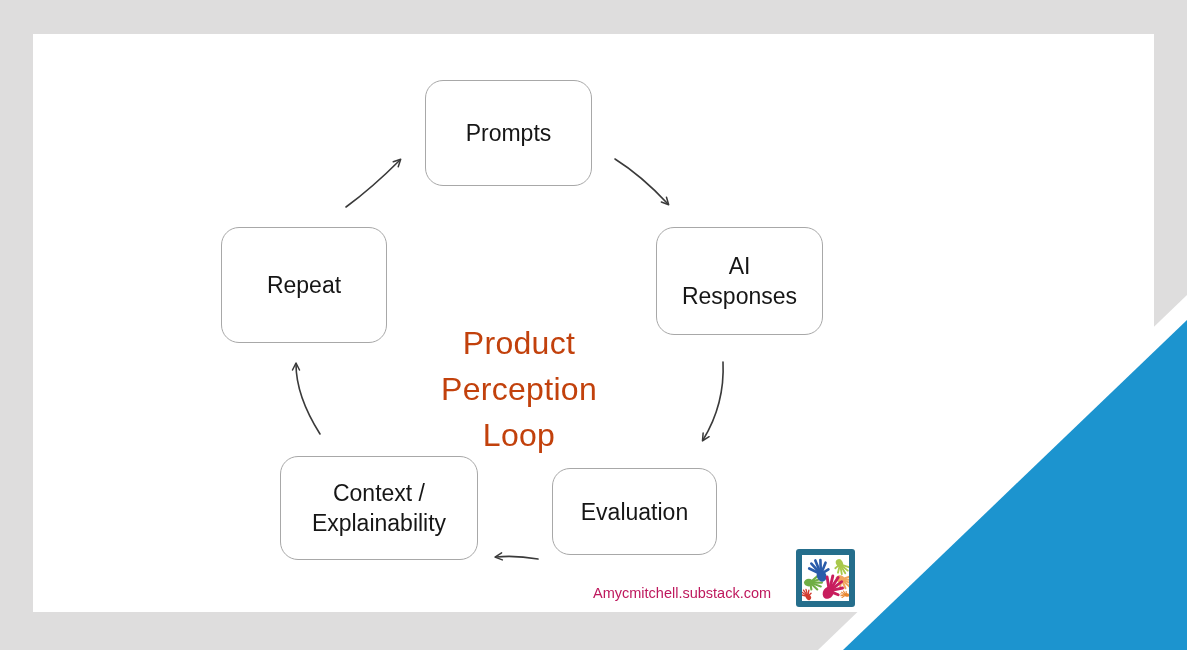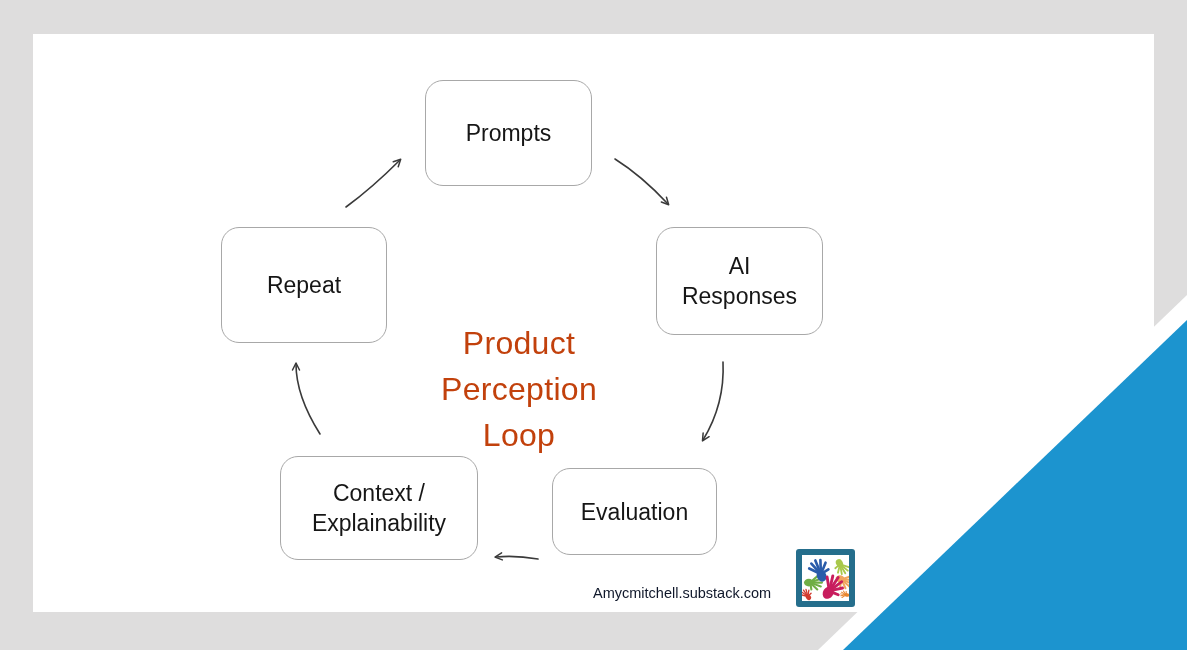--- a/index.html
+++ b/index.html
@@ -24,21 +24,21 @@
   .node-repeat{left:221px;top:227px;width:166px;height:116px;}
   .node-context{left:280px;top:456px;width:198px;height:104px;}
   .node-evaluation{left:552px;top:468px;width:165px;height:87px;}
   .diagram-title{
     position:absolute;left:399px;top:287px;width:240px;
     text-align:center;font-size:32px;line-height:46px;color:#c2410c;
     white-space:pre-line;letter-spacing:0.3px;margin-top:33px;
   }
   .credit-text{
     position:absolute;left:593px;top:585px;width:200px;
-    font-size:14.5px;color:#0f172a;
+    font-size:14.5px;color:#be185d;
   }
   .logo{
     position:absolute;left:796px;top:549px;width:59px;height:58px;
     background:#256e8c;border-radius:3px;display:flex;align-items:center;justify-content:center;
   }
   .logo-inner{width:47px;height:46px;background:#ffffff;overflow:hidden;}
   svg{display:block;}
   .arrows{pointer-events:none;}
 </style>
 </head>

